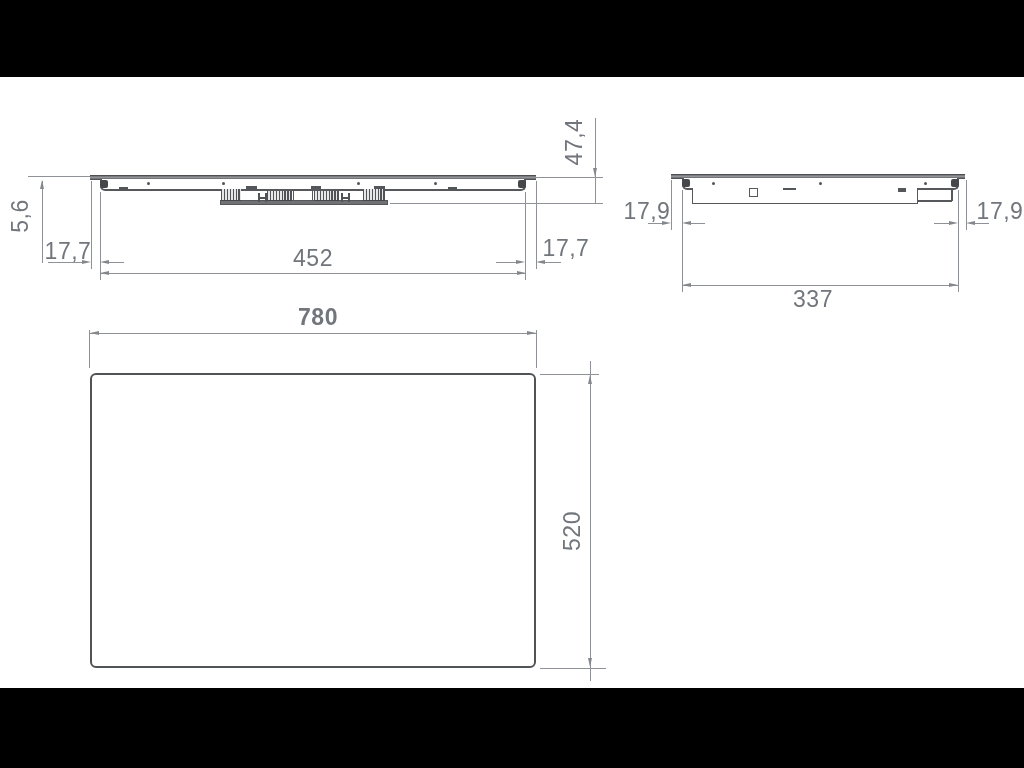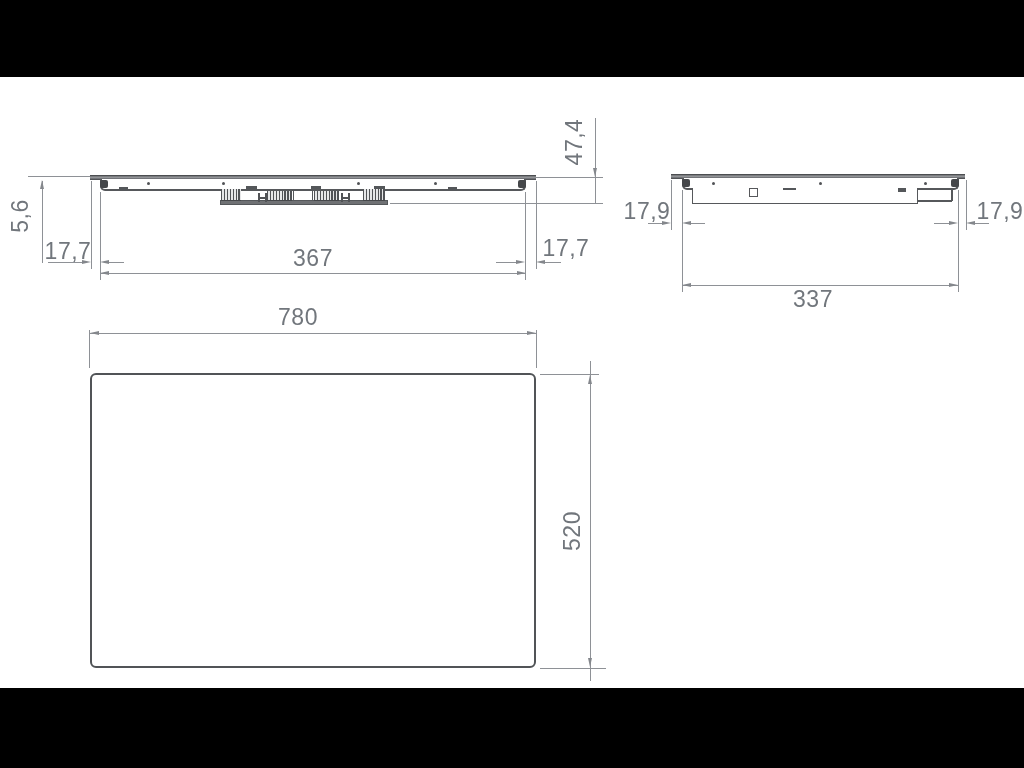--- a/index.html
+++ b/index.html
@@ -110,21 +110,21 @@
     <div class="vl" style="left:100px;top:192px;height:88px;"></div>
     <div class="hl" style="left:48px;top:262px;width:34px;"></div>
     <div class="ar r" style="left:82px;top:260px;"></div>
     <div class="ar l" style="left:100px;top:260px;"></div>
     <div class="hl" style="left:109px;top:262px;width:15px;"></div>
     <div class="dimtxt" style="left:42px;top:239px;width:52px;">17,7</div>
 
     <div class="hl" style="left:100px;top:273px;width:426px;"></div>
     <div class="ar l" style="left:100px;top:271px;"></div>
     <div class="ar r" style="left:517px;top:271px;"></div>
-    <div class="dimtxt" style="left:283px;top:246px;width:60px;">367</div>
+    <div class="dimtxt" style="left:283px;top:246px;width:60px;">452</div>
 
     <div class="vl" style="left:525px;top:192px;height:88px;"></div>
     <div class="vl" style="left:536px;top:181px;height:88px;"></div>
     <div class="hl" style="left:496px;top:262px;width:20px;"></div>
     <div class="ar r" style="left:516px;top:260px;"></div>
     <div class="ar l" style="left:536px;top:260px;"></div>
     <div class="hl" style="left:545px;top:262px;width:16px;"></div>
     <div class="dimtxt" style="left:540px;top:236px;width:52px;">17,7</div>
 
     <div class="hl" style="left:536px;top:177px;width:67px;"></div>
@@ -176,21 +176,21 @@
 
   <div>
 
     <div class="abs" style="left:90px;top:373px;width:446px;height:295px;border:2px solid #515457;border-radius:6px;background:#fff;"></div>
 
     <div class="vl" style="left:89px;top:330px;height:38px;"></div>
     <div class="vl" style="left:536px;top:330px;height:38px;"></div>
     <div class="hl" style="left:90px;top:333px;width:446px;"></div>
     <div class="ar l" style="left:90px;top:331px;"></div>
     <div class="ar r" style="left:527px;top:331px;"></div>
-    <div class="dimtxt" style="left:268px;top:305px;width:60px;">780</div>
+    <div class="dimtxt" style="left:288px;top:305px;width:60px;font-weight:bold;">780</div>
 
     <div class="hl" style="left:540px;top:374px;width:59px;"></div>
     <div class="hl" style="left:540px;top:668px;width:66px;"></div>
     <div class="vl" style="left:590px;top:361px;height:320px;"></div>
     <div class="ar u" style="left:588px;top:375px;"></div>
     <div class="ar d" style="left:588px;top:658px;"></div>
     <div class="dimtxt rot" style="left:542px;top:519px;width:60px;">520</div>
   </div>
 
 </div>

